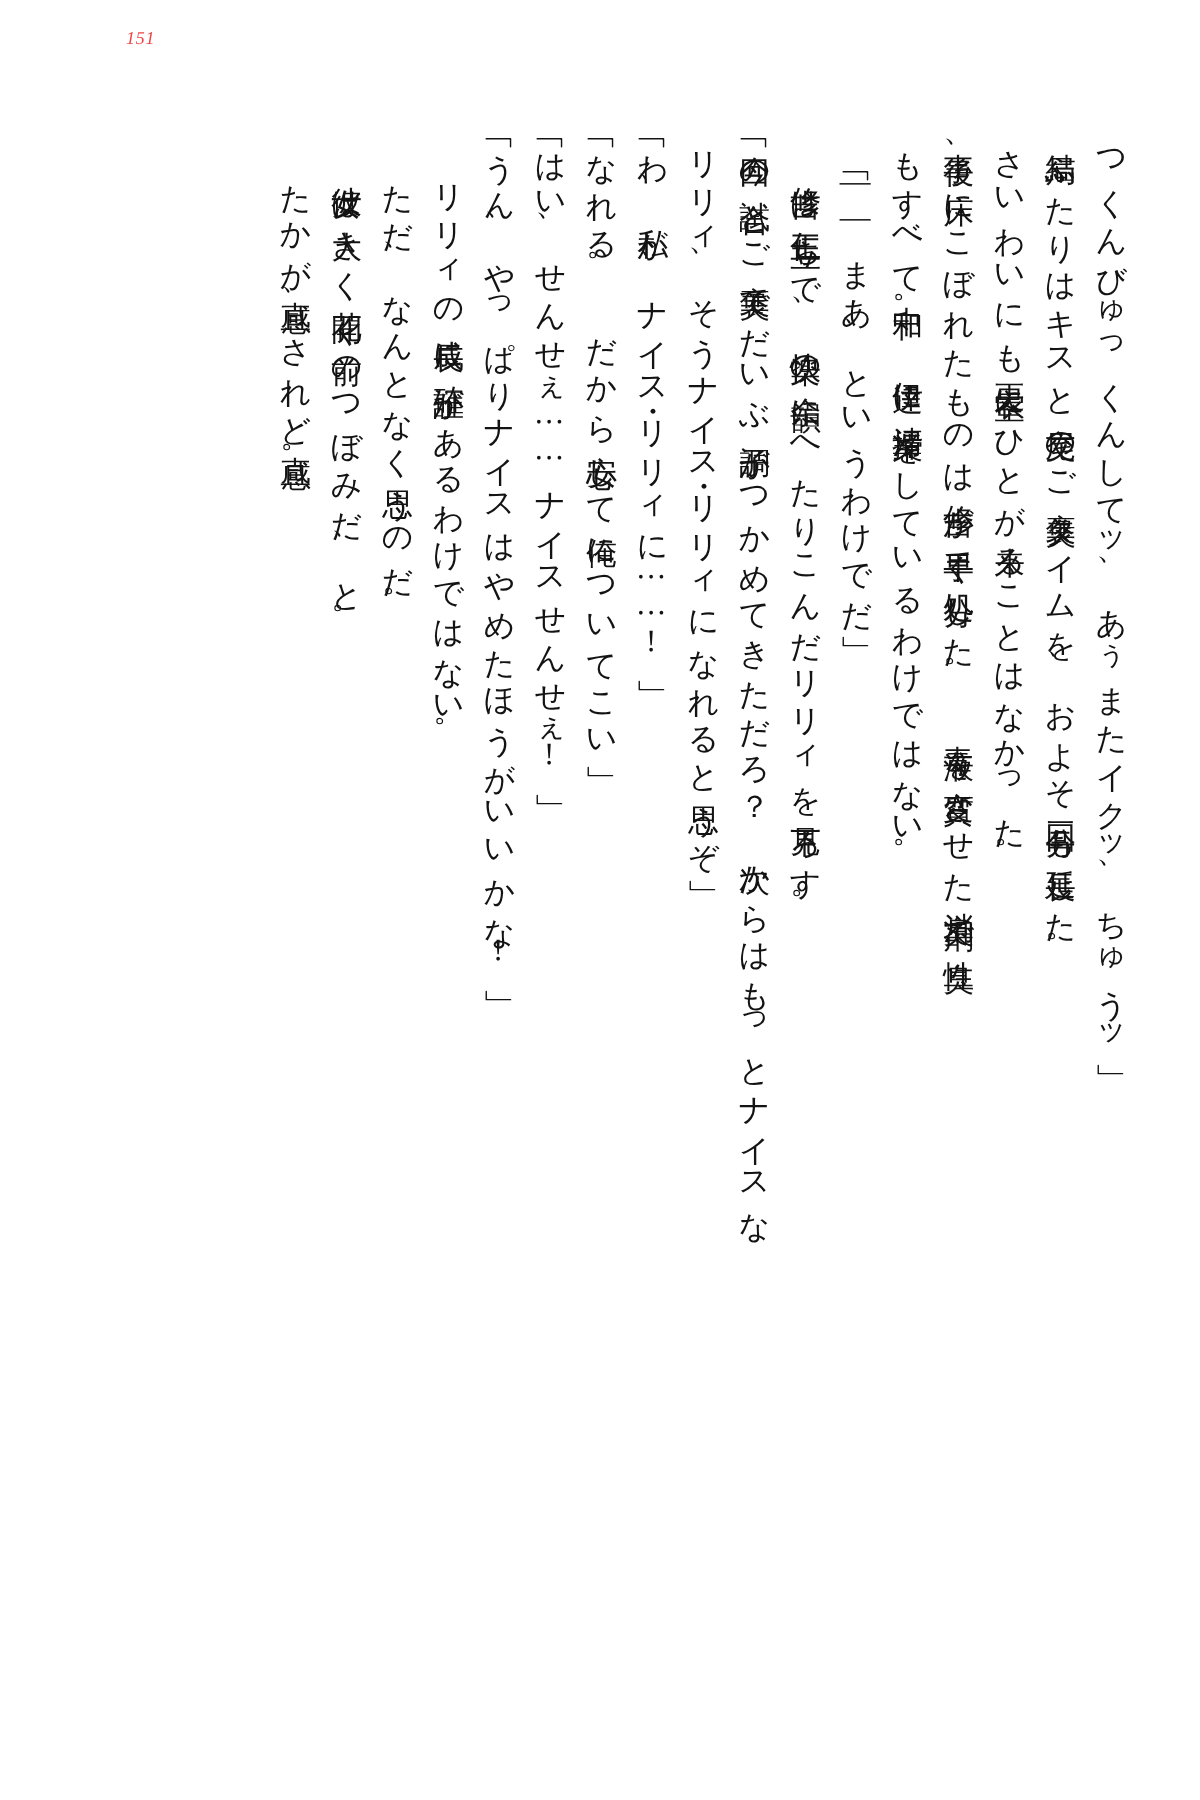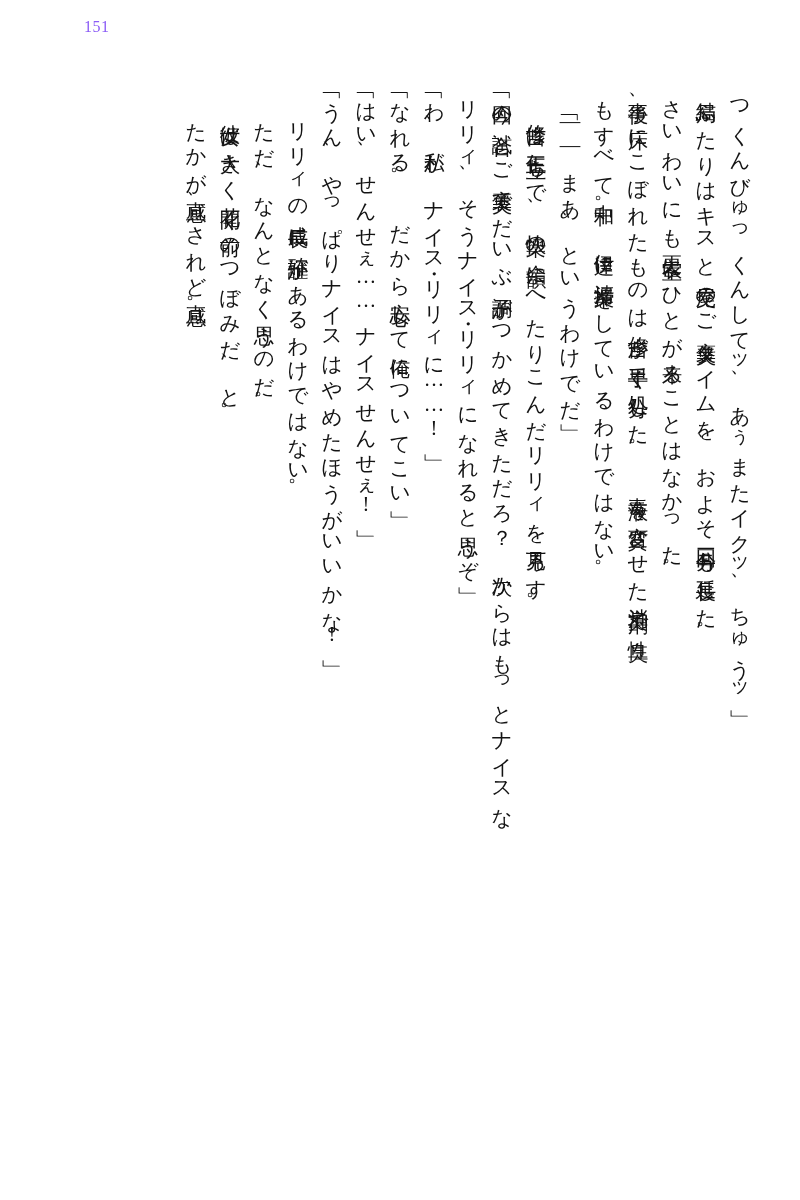--- a/index.html
+++ b/index.html
@@ -14,22 +14,23 @@
     background: #ffffff;
     overflow: hidden;
     font-family: "Liberation Serif", "DejaVu Serif", serif;
     color: #111111;
   }
   .page-number {
     position: absolute;
     top: 18px;
     left: 84px;
     font-family: "Liberation Serif", "DejaVu Serif", serif;
-    font-size: 16px;
-    color: #8b5cf6;
+    font-style: italic;
+    font-size: 12px;
+    color: #ef4444;
     letter-spacing: 0.5px;
   }
   .body-text {
     position: absolute;
     top: 86px;
     left: 52px;
     right: 50px;
     height: 1060px;
     display: flex;
     flex-direction: row-reverse;

